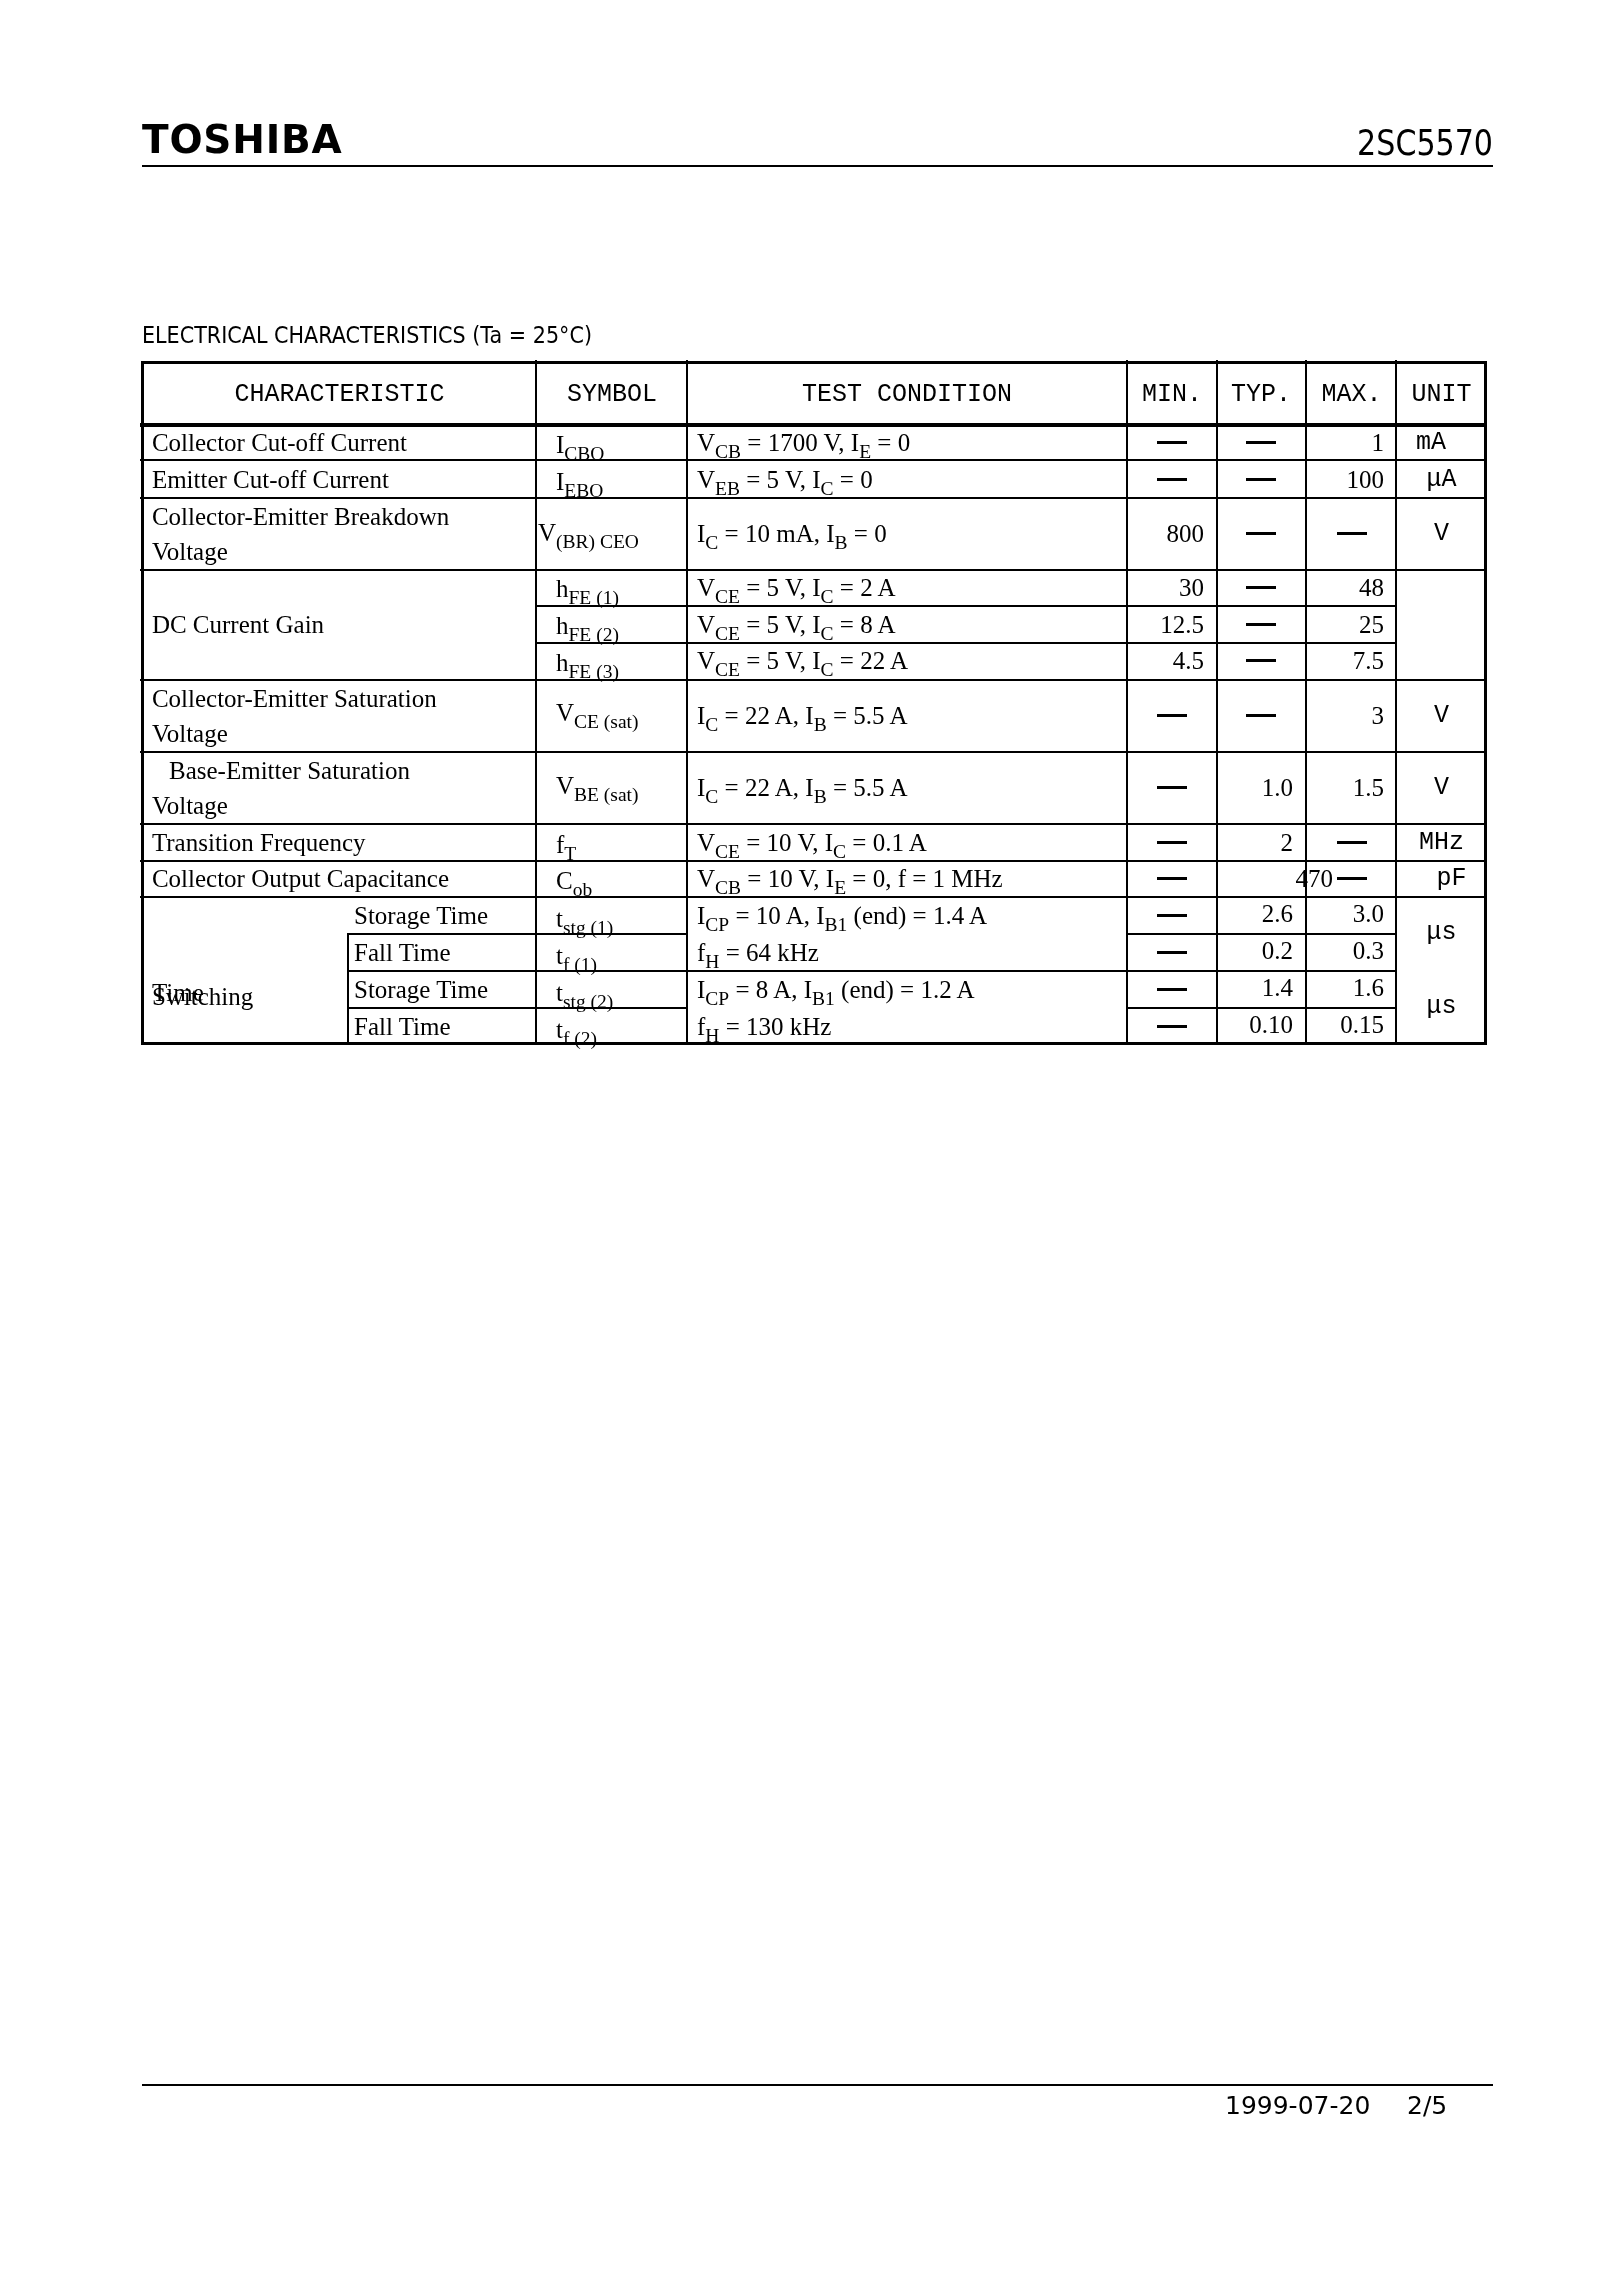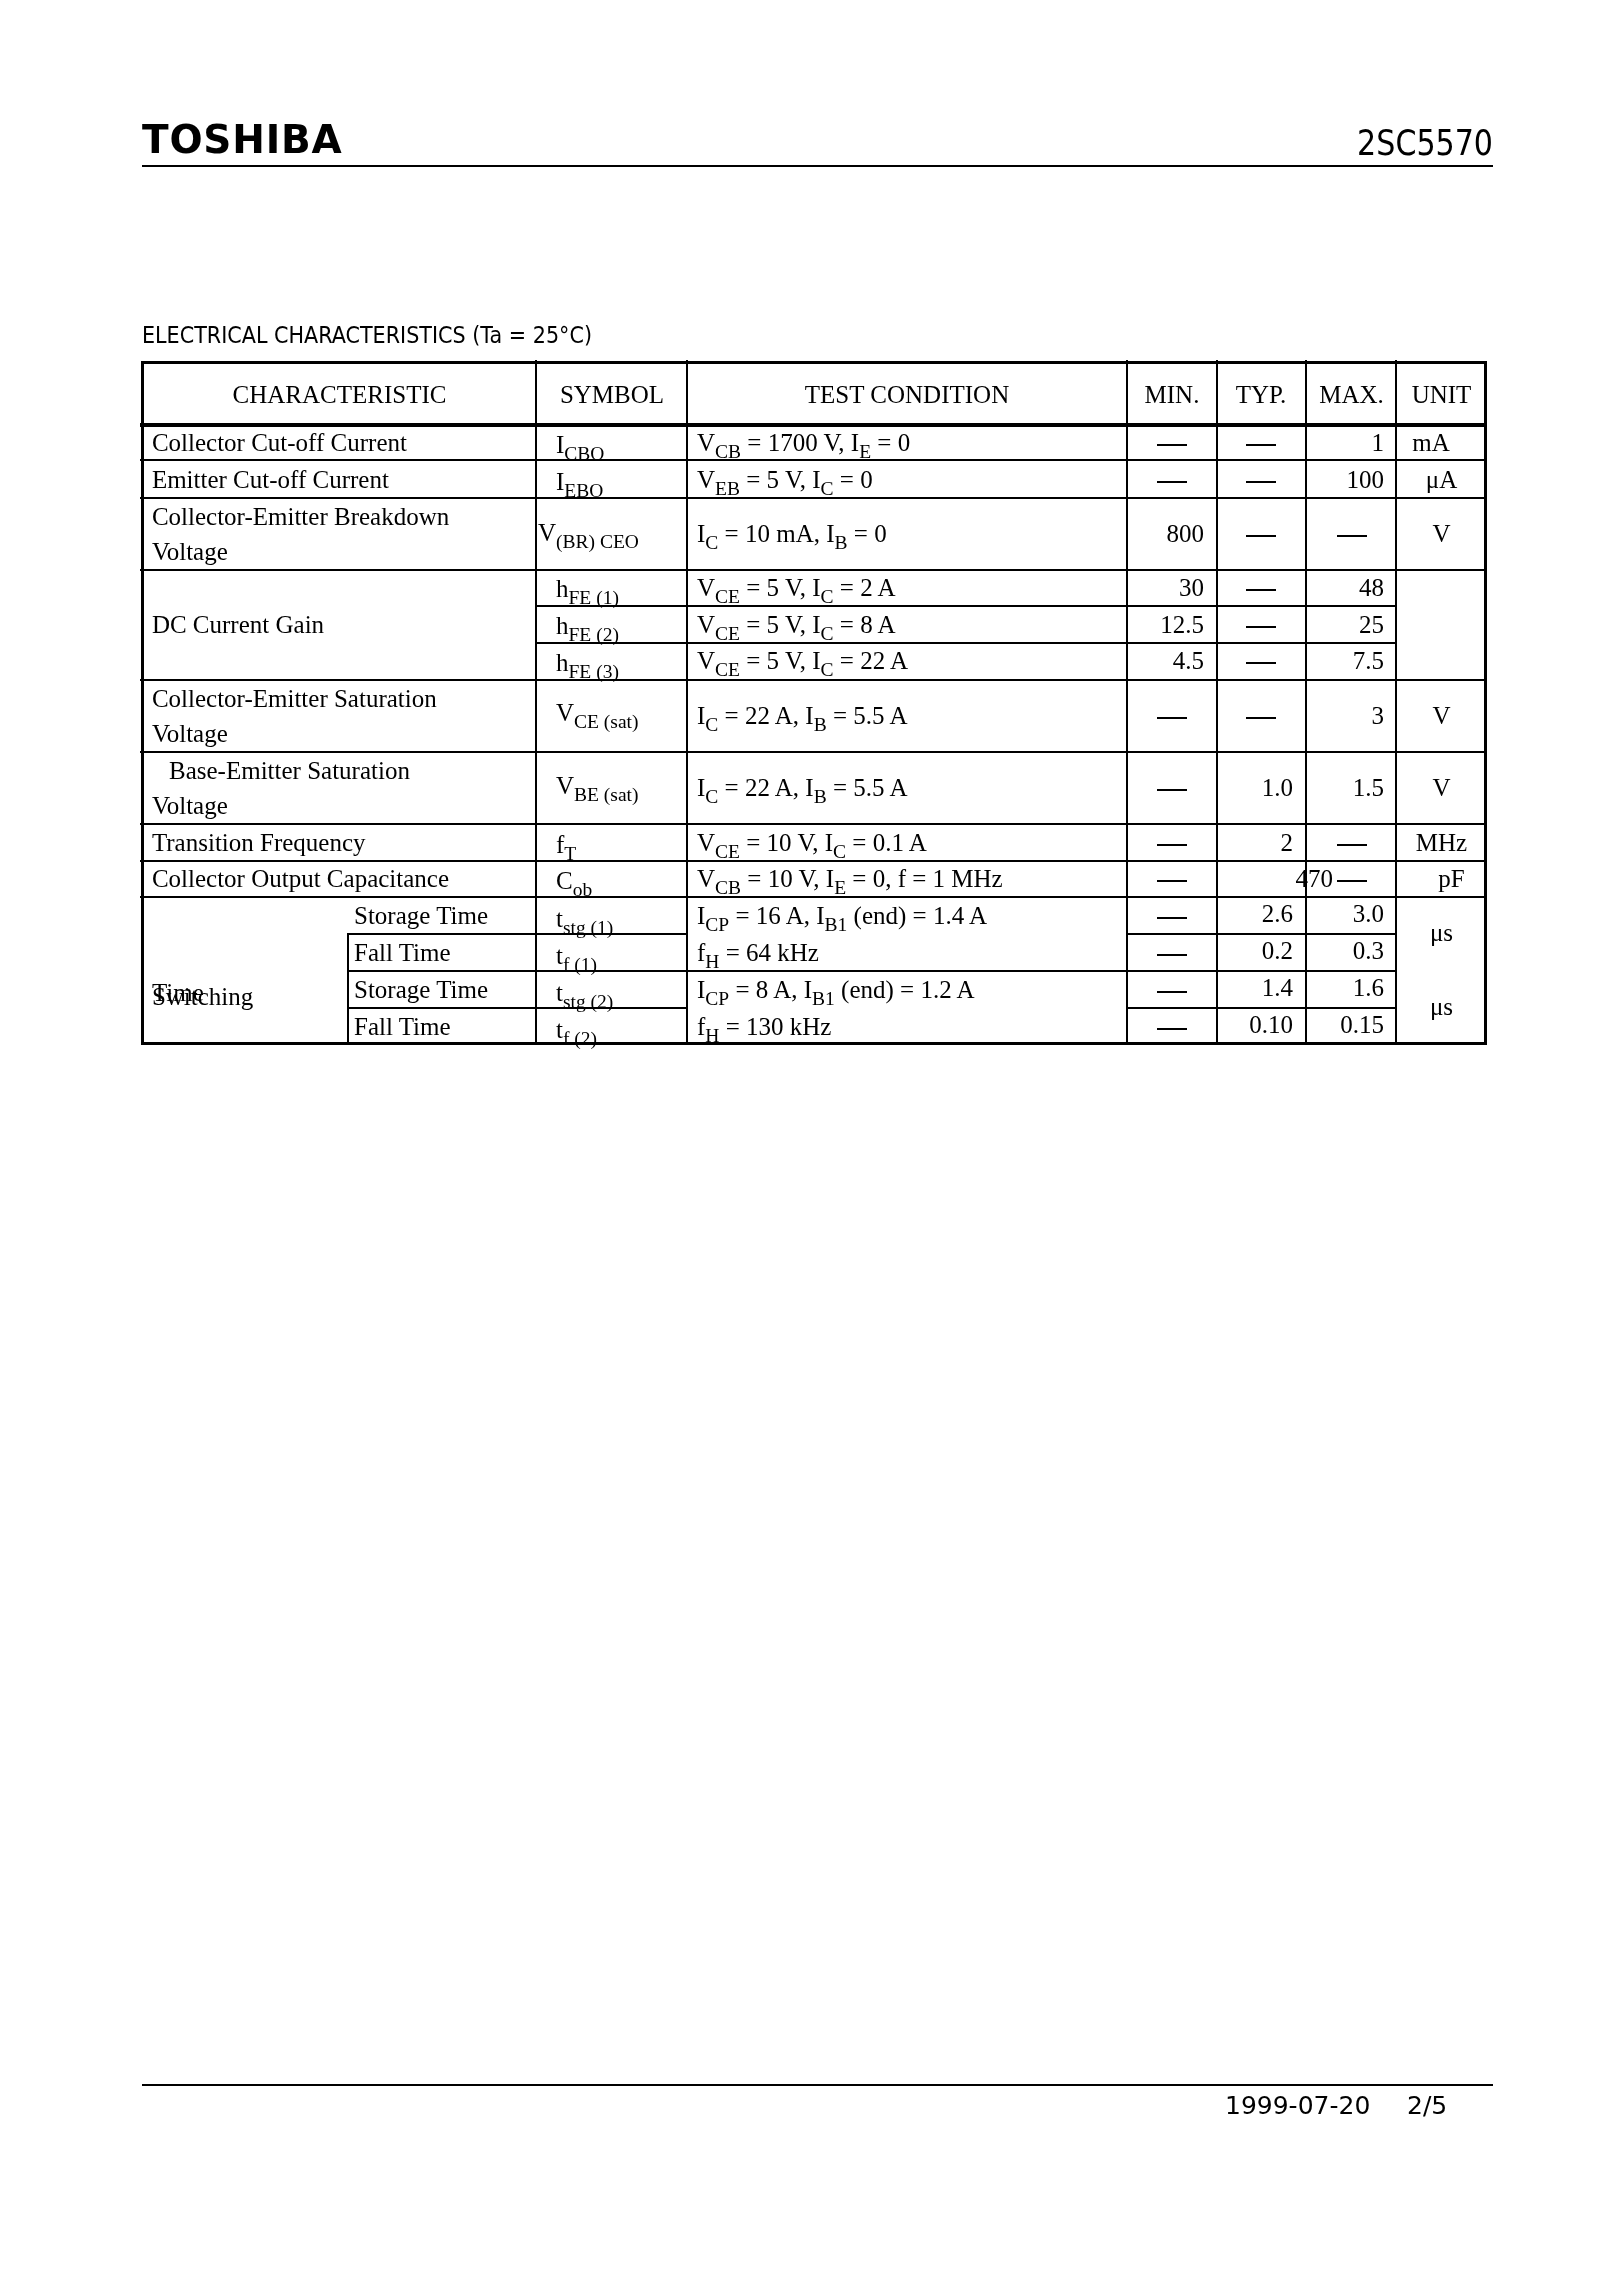--- a/index.html
+++ b/index.html
@@ -8,21 +8,21 @@
   #brand { left:142px; top:116px; font-family:"DejaVu Sans", sans-serif; font-weight:bold; font-size:39px; letter-spacing:0.8px; line-height:47px; }
   #partno { right:129px; top:121px; font-family:"DejaVu Sans", sans-serif; font-size:35px; line-height:44px; transform:scaleX(0.86); transform-origin:right center; }
   #hdr-rule { left:142px; top:165px; width:1351px; height:2.4px; background:#000; }
   #section-title { left:142px; top:320px; font-family:"DejaVu Sans", sans-serif; font-size:23px; line-height:31px; transform:scaleX(0.9); transform-origin:left center; }
 
   #tbl { position:absolute; left:141px; top:361px; width:1346px; height:684px; border:3.9px solid #000; box-sizing:border-box; }
   .vl { position:absolute; background:#000; width:1.6px; }
   .hl { position:absolute; background:#000; height:1.6px; }
   .hl.thick { height:3.9px; }
   .cell { position:absolute; font-family:"Liberation Serif", "DejaVu Serif", serif; font-size:25px; line-height:35px; white-space:nowrap; }
-  .c { text-align:center; }
+  .c { text-align:center;font-family:Liberation Mono, monospace; }
   .r { text-align:right; }
   .hdr { font-size:25px; }
   sub { font-size:0.78em; vertical-align:-0.35em; line-height:0; }
   .dash { display:inline-block; width:30px; height:2.4px; background:#000; vertical-align:middle; }
 
   #ftr-rule { left:142px; top:2084px; width:1351px; height:2.4px; background:#000; }
   #ftr-date { left:1225px; top:2088px; font-family:"DejaVu Sans", sans-serif; font-size:25px; line-height:35px; }
   #ftr-page { left:1407px; top:2088px; font-family:"DejaVu Sans", sans-serif; font-size:25px; line-height:35px; }
 </style>
 </head>
@@ -149,21 +149,21 @@
   <div class="cell c" style="left:984px;width:88px;top:497px;"><span class="dash"></span></div>
   <div class="cell r" style="left:1113px;width:76px;top:497px;">470</div>
   <div class="cell c" style="left:1163px;width:89px;top:497px;"><span class="dash"></span></div>
   <div class="cell c" style="left:1253px;width:109px;top:497px;">pF</div>
 
   <div class="cell" style="left:7.9px;top:575px;margin-top:40px;">Switching</div>
   <div class="cell" style="left:7.9px;top:611px;">Time</div>
 
   <div class="cell" style="left:210px;top:534px;">Storage Time</div>
   <div class="cell" style="left:412px;top:537px;"><span>t</span><sub><span>stg</span><span> (1)</span></sub></div>
-  <div class="cell" style="left:553px;top:534px;"><span>I</span><sub>CP</sub><span> = 16 A, I</span><sub>B1</sub><span> (end) = 1.4 A</span></div>
+  <div class="cell" style="left:553px;top:534px;"><span>I</span><sub>CP</sub><span> = 10 A, I</span><sub>B1</sub><span> (end) = 1.4 A</span></div>
   <div class="cell c" style="left:984px;width:88px;top:534px;"><span class="dash"></span></div>
   <div class="cell r" style="left:1073px;width:76px;top:532px;">2.6</div>
   <div class="cell r" style="left:1163px;width:77px;top:532px;">3.0</div>
 
   <div class="cell" style="left:210px;top:571px;">Fall Time</div>
   <div class="cell" style="left:412px;top:574px;"><span>t</span><sub>f (1)</sub></div>
   <div class="cell" style="left:553px;top:571px;"><span>f</span><sub>H</sub><span> = 64 kHz</span></div>
   <div class="cell c" style="left:984px;width:88px;top:571px;"><span class="dash"></span></div>
   <div class="cell r" style="left:1073px;width:76px;top:569px;">0.2</div>
   <div class="cell r" style="left:1163px;width:77px;top:569px;">0.3</div>

